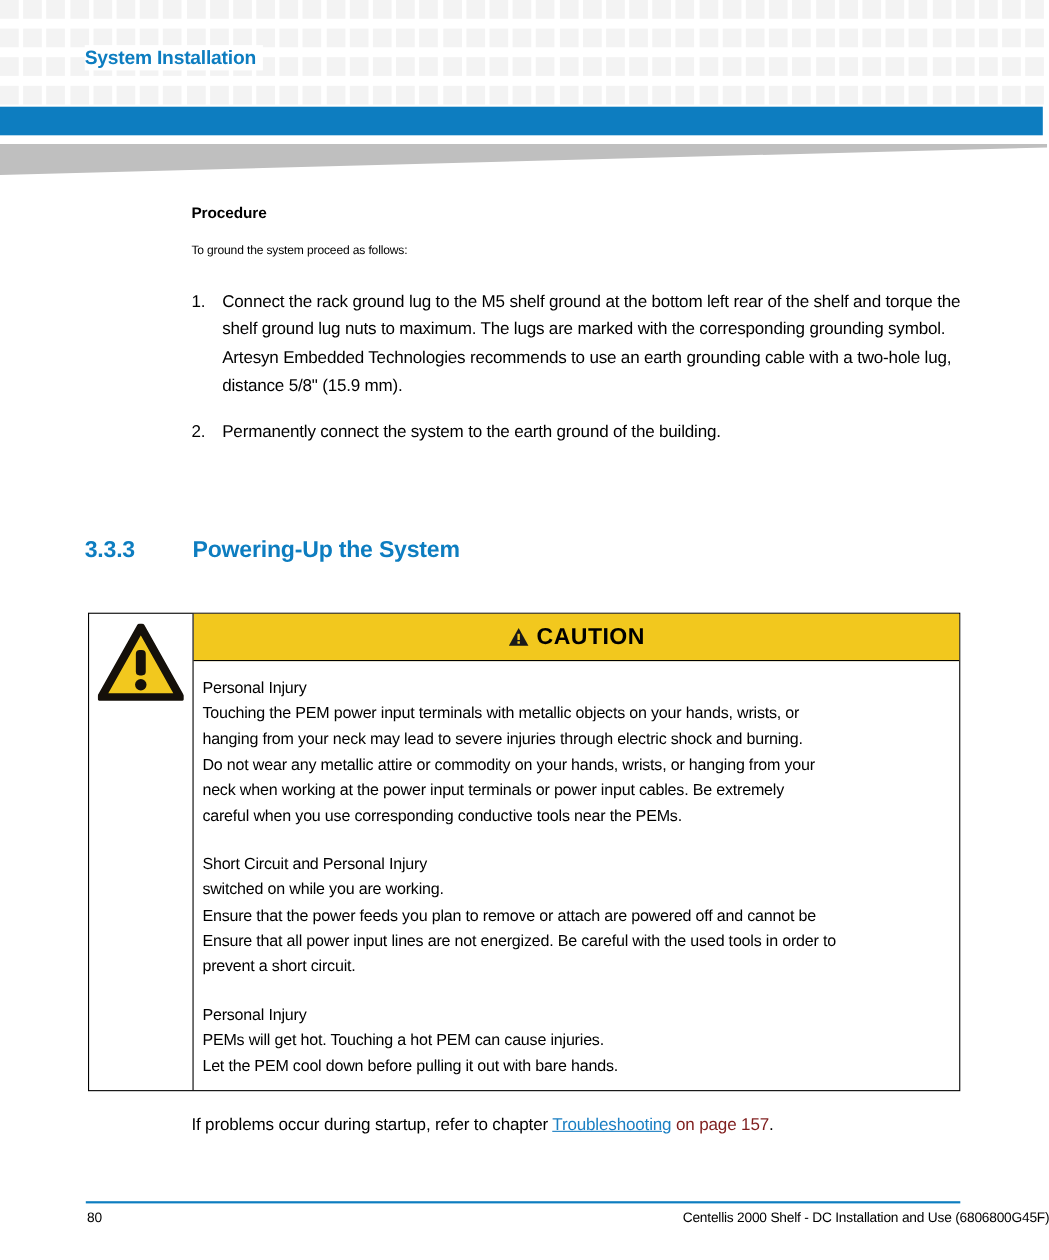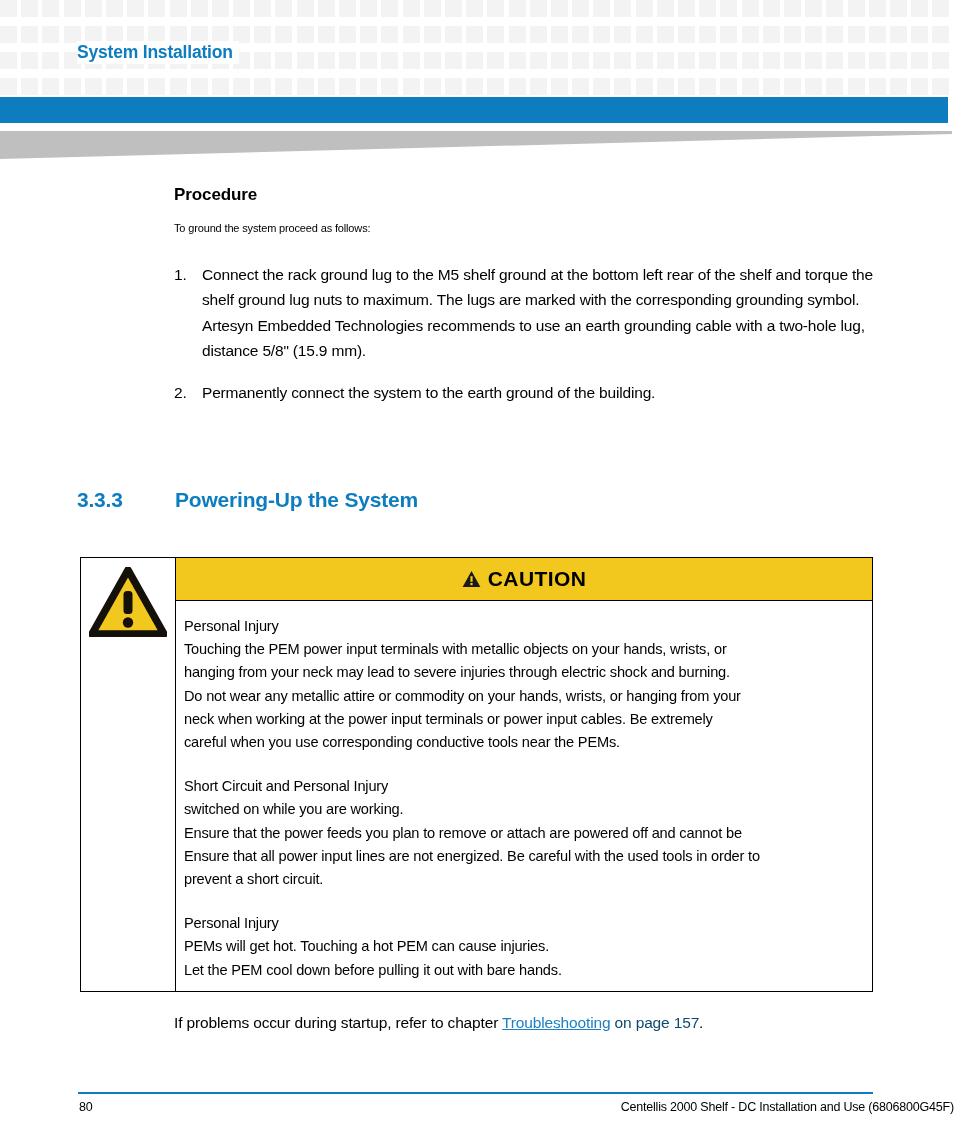--- a/index.html
+++ b/index.html
@@ -72,21 +72,21 @@
   
   #content {
     position: absolute;
     top: 0; left: 0;
     width: 954px;
   }
   .proc-heading {
     position: absolute;
     left: 174px;
     top: 185px;
-    font-size: 17px;
+    font-size: 14px;
     font-weight: bold;
     letter-spacing: -0.1px;
   }
   .intro-line {
     position: absolute;
     left: 174px;
     top: 222px;
     font-size: 11px;
     letter-spacing: -0.15px;
   }
@@ -207,21 +207,21 @@
     position: absolute;
     left: 174px;
     top: 1014px;
     font-size: 15.5px;
     letter-spacing: -0.15px;
   }
   .xref-italic {
     color: #1b7fc3;
   }
   .xref-plain {
-    color: #0c4a6e;
+    color: #7f1d1d;
     text-align: center;
   }
 
   
   #footer-rule {
     position: absolute;
     left: 78px;
     top: 1092px;
     width: 795px;
     height: 2px;

